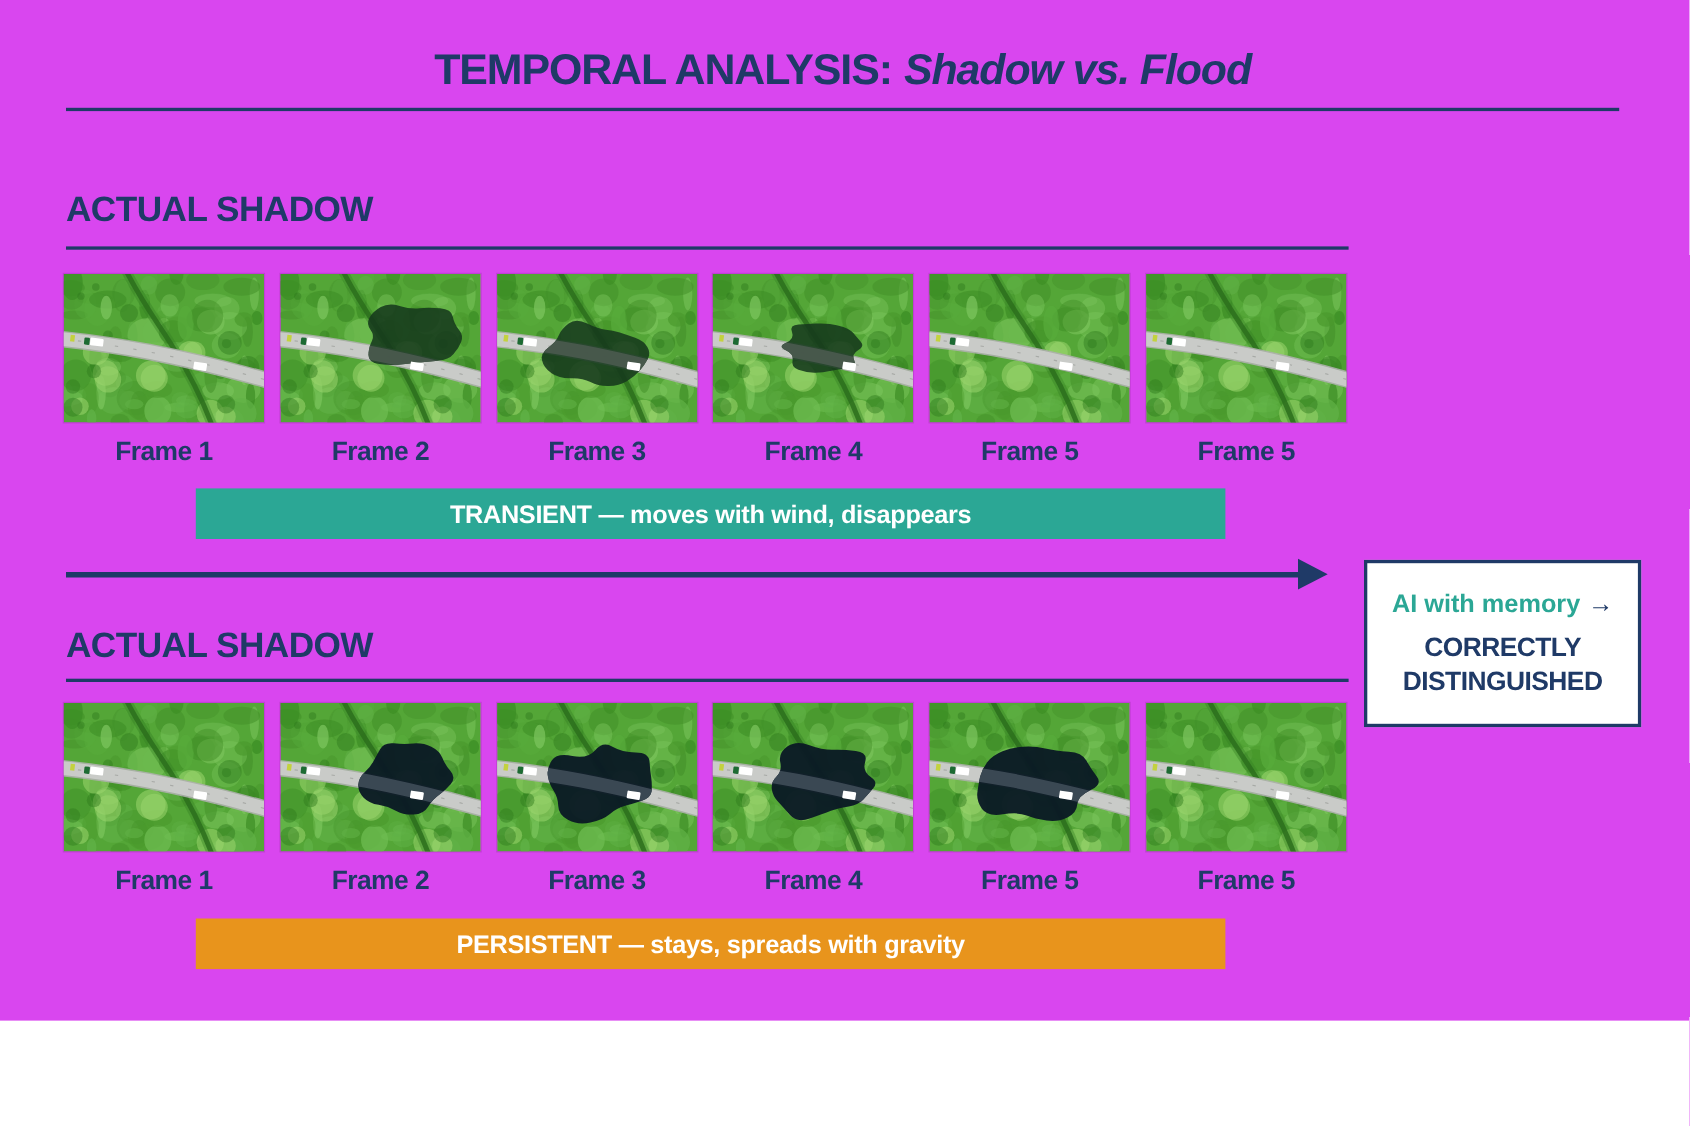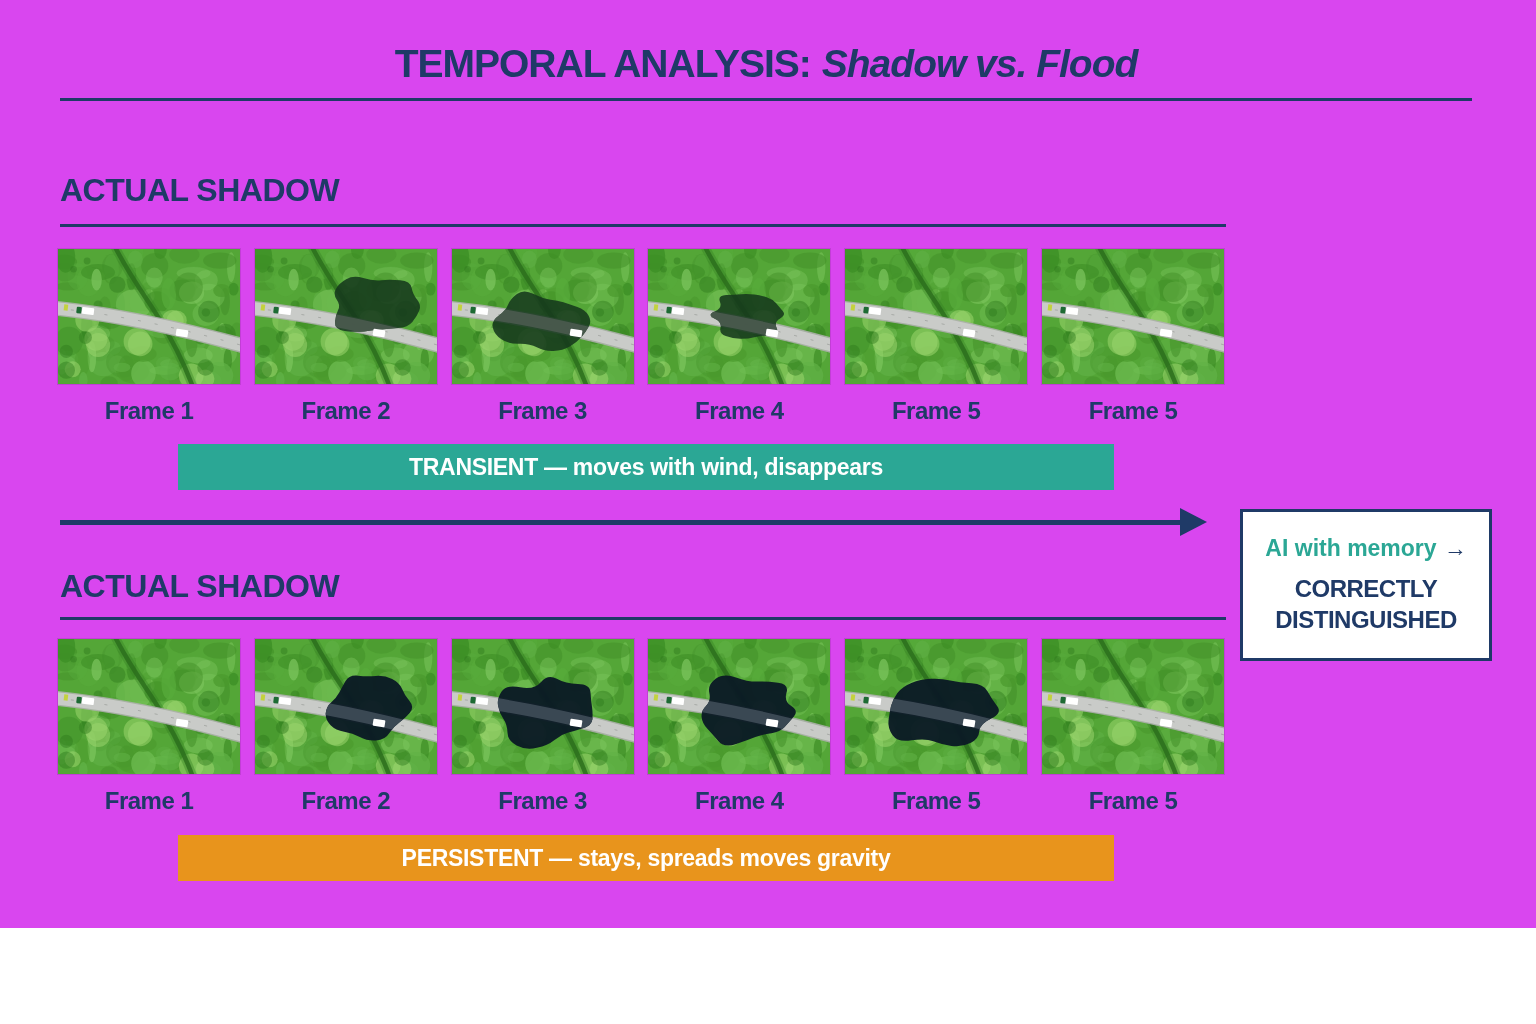--- a/index.html
+++ b/index.html
@@ -1770,15 +1770,15 @@
             </g>
             <g transform="rotate(9 124 84)">
               <rect x="118" y="80.5" width="12" height="7" fill="#FFFFFF" rx="1"></rect>
             </g>
             <rect x="6" y="55.5" width="4" height="6" fill="#C3D23E" transform="rotate(7 8 58)"></rect>
           </svg>
         </div>
         <div class="frame-label">Frame 5</div>
       </div>
     </div>
-  <div class="banner" style="top: 835px; background: rgb(232, 148, 28);">PERSISTENT — stays, spreads moves gravity</div>
+  <div class="banner" style="top: 835px; background: rgb(232, 148, 28);">PERSISTENT — stays, spreads with gravity</div>
 
 </div>
 
 </body></html>

